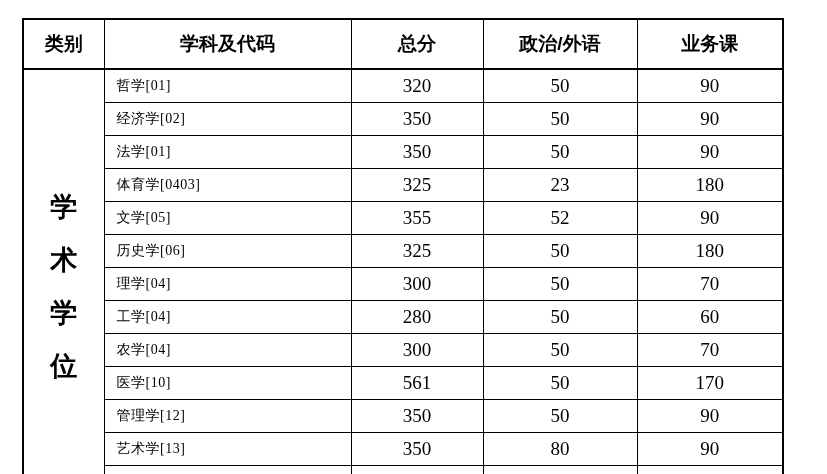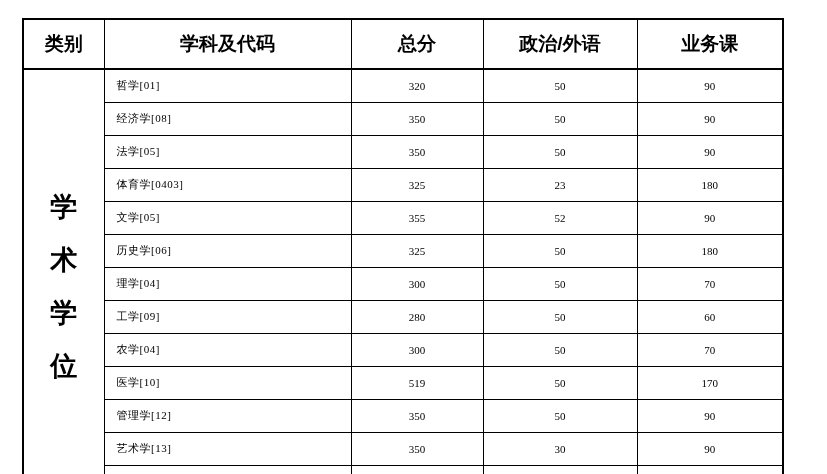--- a/index.html
+++ b/index.html
@@ -36,27 +36,27 @@
     text-align: center;
     vertical-align: middle;
     border-bottom: 2px solid #000000;
   }
   .score-table tbody tr.data-row { height: 33px; }
   .score-table tbody tr.partial-row { height: 40px; }
   td.cell-subject {
     text-align: left;
     vertical-align: middle;
     padding-left: 12px;
-    font-size: 11px;
+    font-size: 14px;
     letter-spacing: 0.5px;
   }
   td.cell-num {
     text-align: center;
     vertical-align: middle;
-    font-size: 11px;
+    font-size: 19px;
   }
   td.cell-category {
     vertical-align: middle;
     text-align: center;
   }
   .category-stack {
     display: flex;
     flex-direction: column;
     align-items: center;
     justify-content: center;
@@ -97,27 +97,27 @@
             <span>学</span>
             <span>位</span>
           </div>
         </td>
         <td class="cell-subject">哲学[01]</td>
         <td class="cell-num">320</td>
         <td class="cell-num">50</td>
         <td class="cell-num">90</td>
       </tr>
       <tr class="data-row">
-        <td class="cell-subject">经济学[08]</td>
+        <td class="cell-subject">经济学[02]</td>
         <td class="cell-num">350</td>
         <td class="cell-num">50</td>
         <td class="cell-num">90</td>
       </tr>
       <tr class="data-row">
-        <td class="cell-subject">法学[05]</td>
+        <td class="cell-subject">法学[01]</td>
         <td class="cell-num">350</td>
         <td class="cell-num">50</td>
         <td class="cell-num">90</td>
       </tr>
       <tr class="data-row">
         <td class="cell-subject">体育学[0403]</td>
         <td class="cell-num">325</td>
         <td class="cell-num">23</td>
         <td class="cell-num">180</td>
       </tr>
@@ -133,47 +133,47 @@
         <td class="cell-num">50</td>
         <td class="cell-num">180</td>
       </tr>
       <tr class="data-row">
         <td class="cell-subject">理学[04]</td>
         <td class="cell-num">300</td>
         <td class="cell-num">50</td>
         <td class="cell-num">70</td>
       </tr>
       <tr class="data-row">
-        <td class="cell-subject">工学[09]</td>
+        <td class="cell-subject">工学[04]</td>
         <td class="cell-num">280</td>
         <td class="cell-num">50</td>
         <td class="cell-num">60</td>
       </tr>
       <tr class="data-row">
         <td class="cell-subject">农学[04]</td>
         <td class="cell-num">300</td>
         <td class="cell-num">50</td>
         <td class="cell-num">70</td>
       </tr>
       <tr class="data-row">
         <td class="cell-subject">医学[10]</td>
-        <td class="cell-num">519</td>
+        <td class="cell-num">561</td>
         <td class="cell-num">50</td>
         <td class="cell-num">170</td>
       </tr>
       <tr class="data-row">
         <td class="cell-subject">管理学[12]</td>
         <td class="cell-num">350</td>
         <td class="cell-num">50</td>
         <td class="cell-num">90</td>
       </tr>
       <tr class="data-row">
         <td class="cell-subject">艺术学[13]</td>
         <td class="cell-num">350</td>
-        <td class="cell-num">30</td>
+        <td class="cell-num">80</td>
         <td class="cell-num">90</td>
       </tr>
       <tr class="partial-row">
         <td class="cell-subject"></td>
         <td class="cell-num"></td>
         <td class="cell-num"></td>
         <td class="cell-num"></td>
       </tr>
     </tbody>
   </table>

